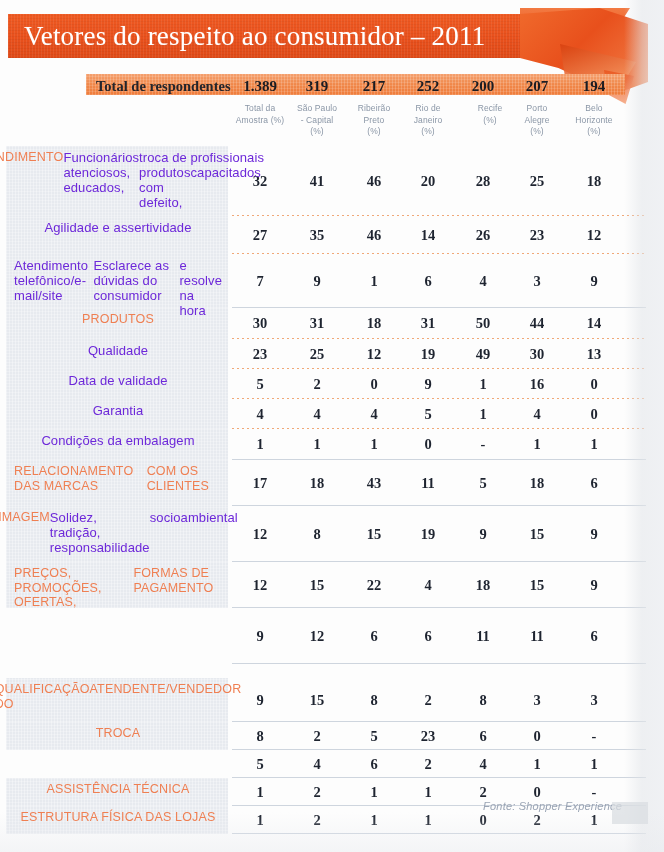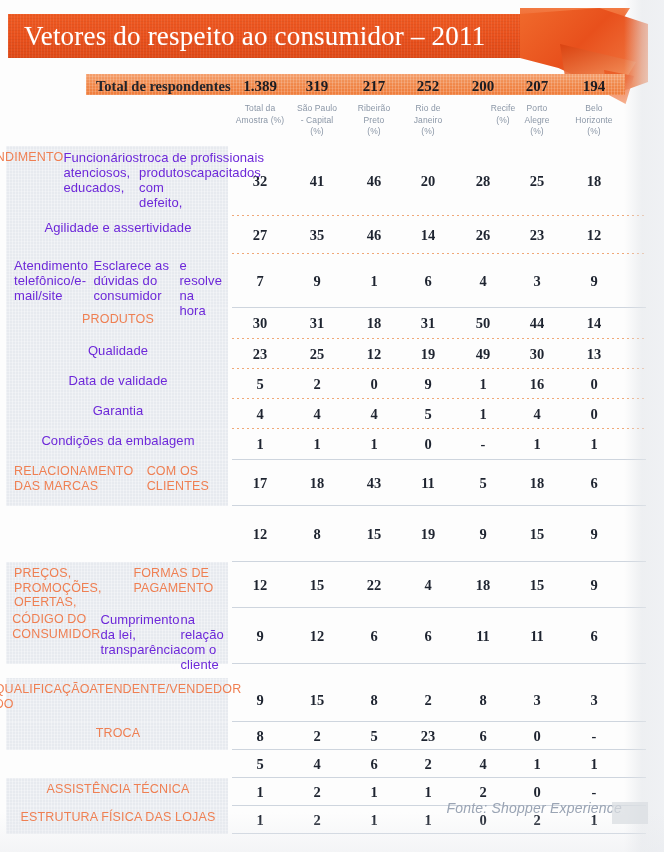--- a/index.html
+++ b/index.html
@@ -132,21 +132,21 @@
   }
   .sep-dot.bottom{top:auto;bottom:0;}
   .sep-solid{
     position:absolute;left:232px;right:18px;height:1px;top:0;background:#ced5de;
   }
   .sep-solid.bottom{top:auto;bottom:0;}
 
   
   .source{
     position:absolute;right:42px;top:800px;
-    font-size:14px;font-style:italic;color:#9aa4b4;letter-spacing:.2px;
+    font-size:11px;font-style:italic;color:#9aa4b4;letter-spacing:.2px;
   }
 </style>
 </head>
 <body>
 
 <div class="page">
 
   <div class="banner-wrap">
     <div class="ribbon-top"></div>
     <div class="banner-bar"></div>
@@ -182,21 +182,21 @@
       <div class="subhead" style="left: 343px;">
         <div>Ribeirão</div>
         <div>Preto</div>
         <div>(%)</div>
       </div>
       <div class="subhead" style="left: 397px;">
         <div>Rio de</div>
         <div>Janeiro</div>
         <div>(%)</div>
       </div>
-      <div class="subhead" style="left: 472px; text-align: center;">
+      <div class="subhead" style="left: 459px; text-align: center;">
         <div>Recife</div>
         <div>(%)</div>
       </div>
       <div class="subhead" style="left: 506px;">
         <div>Porto</div>
         <div>Alegre</div>
         <div>(%)</div>
       </div>
       <div class="subhead" style="left: 563px;">
         <div>Belo</div>
@@ -341,20 +341,25 @@
           <div class="val" style="left: 57px;">18</div>
           <div class="val" style="left: 114px;">43</div>
           <div class="val" style="left: 168px;">11</div>
           <div class="val" style="left: 223px;">5</div>
           <div class="val" style="left: 277px;">18</div>
           <div class="val" style="left: 334px;">6</div>
         </div>
         <div class="sep-solid bottom"></div>
       </div>
       <div class="row" style="height: 56px;">
+        <div class="label-cell">
+          <div class="lbl-head">IMAGEM</div>
+          <div class="lbl-sub">Solidez, tradição, responsabilidade</div>
+          <div class="lbl-sub">socioambiental</div>
+        </div>
         <div class="vals">
           <div class="val" style="left: 0px;">12</div>
           <div class="val" style="left: 57px;">8</div>
           <div class="val" style="left: 114px;">15</div>
           <div class="val" style="left: 168px;">19</div>
           <div class="val" style="left: 223px;">9</div>
           <div class="val" style="left: 277px;">15</div>
           <div class="val" style="left: 334px;">9</div>
         </div>
         <div class="sep-solid bottom"></div>
@@ -369,25 +374,20 @@
           <div class="val" style="left: 57px;">15</div>
           <div class="val" style="left: 114px;">22</div>
           <div class="val" style="left: 168px;">4</div>
           <div class="val" style="left: 223px;">18</div>
           <div class="val" style="left: 277px;">15</div>
           <div class="val" style="left: 334px;">9</div>
         </div>
         <div class="sep-solid bottom"></div>
       </div>
       <div class="row" style="height: 56px;">
-        <div class="label-cell">
-          <div class="lbl-head">CÓDIGO DO CONSUMIDOR</div>
-          <div class="lbl-sub">Cumprimento da lei, transparência</div>
-          <div class="lbl-sub">na relação com o cliente</div>
-        </div>
         <div class="vals">
           <div class="val" style="left: 0px;">9</div>
           <div class="val" style="left: 57px;">12</div>
           <div class="val" style="left: 114px;">6</div>
           <div class="val" style="left: 168px;">6</div>
           <div class="val" style="left: 223px;">11</div>
           <div class="val" style="left: 277px;">11</div>
           <div class="val" style="left: 334px;">6</div>
         </div>
         <div class="sep-solid bottom"></div>

